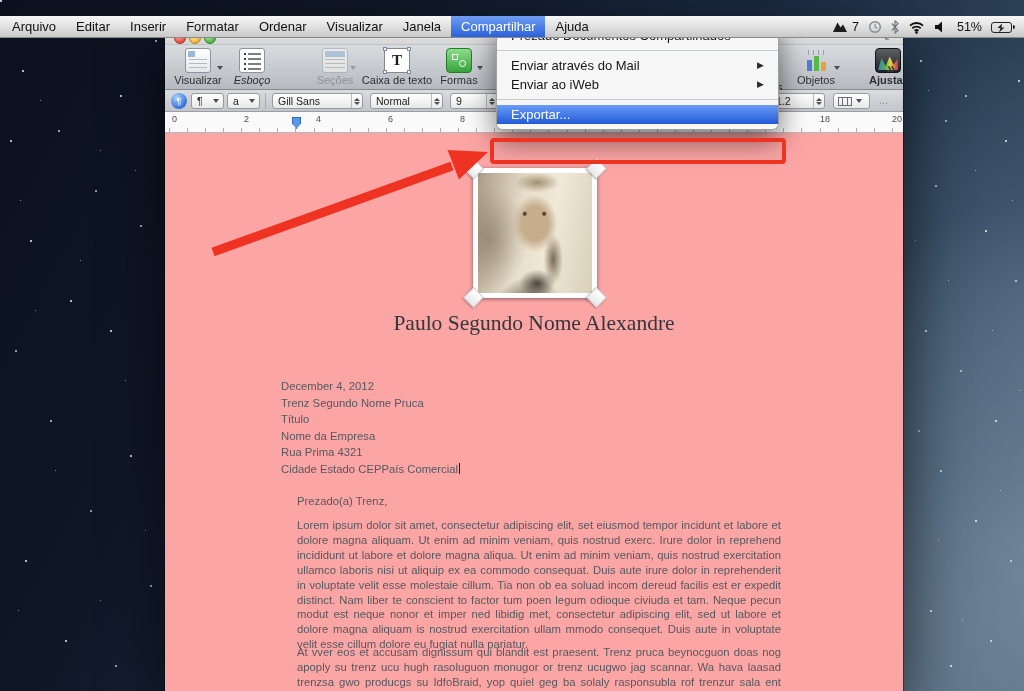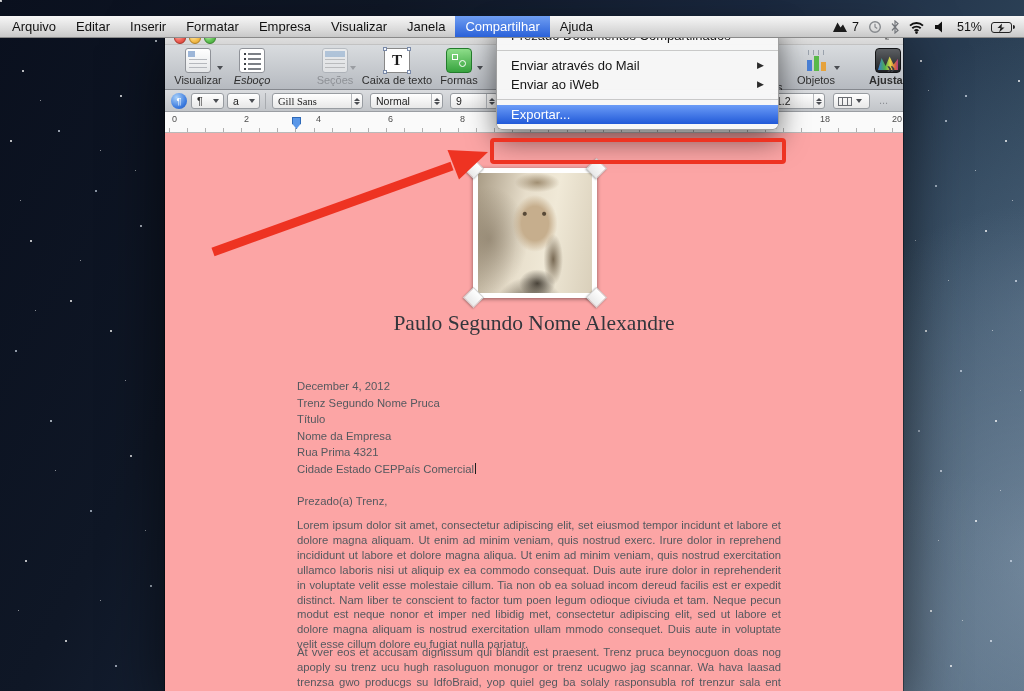--- a/index.html
+++ b/index.html
@@ -125,21 +125,21 @@
       radial-gradient(ellipse 30px 13px at 52% 8%, rgba(130,108,76,.7), rgba(0,0,0,0) 75%),
       radial-gradient(ellipse 48px 42px at 45% 112%, #4c4335, rgba(76,67,53,0) 72%),
       radial-gradient(ellipse 55px 75px at 10% 55%, rgba(110,96,76,.5), rgba(0,0,0,0) 70%),
       linear-gradient(100deg,#a99c86,#e7decb 38%,#f0e9d7 62%,#d9cfba); }
   .pcorner { position:absolute; width:15px; height:15px; background:linear-gradient(#ffffff,#e9e9e9);
     border:1px solid #cfcfcf; box-shadow:0 1px 2px rgba(0,0,0,.3); transform:rotate(45deg); }
   .pc-tl{left:-7px;top:-7px;} .pc-tr{right:-7px;top:-7px;} .pc-bl{left:-7px;bottom:-7px;} .pc-br{right:-7px;bottom:-7px;}
   .doc-title { position:absolute; left:0; width:100%; top:178px; text-align:center;
     font-family:"Liberation Serif",serif; font-size:21.5px; color:#33363c; }
   .doc-text { color:#55595f; font-size:11.3px; }
-  .address { position:absolute; left:132px; top:245px; line-height:16.5px; }
+  .address { position:absolute; left:116px; top:245px; line-height:16.5px; }
   .cursor { display:inline-block; width:1px; height:11px; background:#1c1c1c; margin-left:1px; vertical-align:-1px; }
   .salutation { position:absolute; left:132px; top:362px; }
   .para1 { position:absolute; left:132px; top:385px; width:484px; line-height:14.9px; text-align:justify; }
   .para2 { position:absolute; left:132px; top:512px; width:484px; line-height:14.9px; text-align:justify; }
 
   
   .sharemenu { position:absolute; left:496px; top:22px; width:283px; z-index:30;
     background:rgba(247,247,247,.98); border:1px solid #9f9f9f; border-top:none; border-radius:0 0 6px 6px;
     box-shadow:0 10px 28px rgba(0,0,0,.55); padding:4px 0 5px 0; font-size:13px; color:#161616; }
   .smi { height:19px; line-height:19px; padding:0 14px; display:flex; justify-content:space-between; align-items:center; white-space:nowrap; }
@@ -158,21 +158,21 @@
 <div class="screen">
   <div class="stars"></div>
   <div class="stars2"></div>
 
   <div class="menubar">
     <div class="mb-left">
       <div class="mb-item">Arquivo</div>
       <div class="mb-item">Editar</div>
       <div class="mb-item">Inserir</div>
       <div class="mb-item">Formatar</div>
-      <div class="mb-item">Empresa</div>
+      <div class="mb-item">Ordenar</div>
       <div class="mb-item">Visualizar</div>
       <div class="mb-item">Janela</div>
       <div class="mb-item active">Compartilhar</div>
       <div class="mb-item">Ajuda</div>
     </div>
     <div class="mb-status">
       <svg width="14" height="12" viewBox="0 0 14 12">
           <path d="M0 11 L4.5 1.5 L7.5 6.5 L10 3.5 L14 11 Z" fill="#1c1c1c"></path>
         </svg>
       <span class="glyphnum">7</span>
@@ -262,21 +262,21 @@
       <div class="fb-circle">¶</div>
       <div class="fbox" style="left:26px;width:33px;">
         <span class="txt">¶</span>
         <span class="dd" style="position:static;margin-right:4px;"></span>
       </div>
       <div class="fbox" style="left:62px;width:33px;">
         <span class="txt">a</span>
         <span class="dd" style="position:static;margin-right:4px;"></span>
       </div>
       <div class="fb-div"></div>
-      <div class="fbox" style="left:107px;width:91px;font-family:Liberation Serif, serif;">
+      <div class="fbox" style="left:107px;width:91px;">
         <span class="txt">Gill Sans</span>
         <span class="stepper">
             <span class="st-up"></span>
             <span class="st-dn"></span>
           </span>
       </div>
       <div class="fbox" style="left:205px;width:73px;">
         <span class="txt">Normal</span>
         <span class="stepper">
             <span class="st-up"></span>

